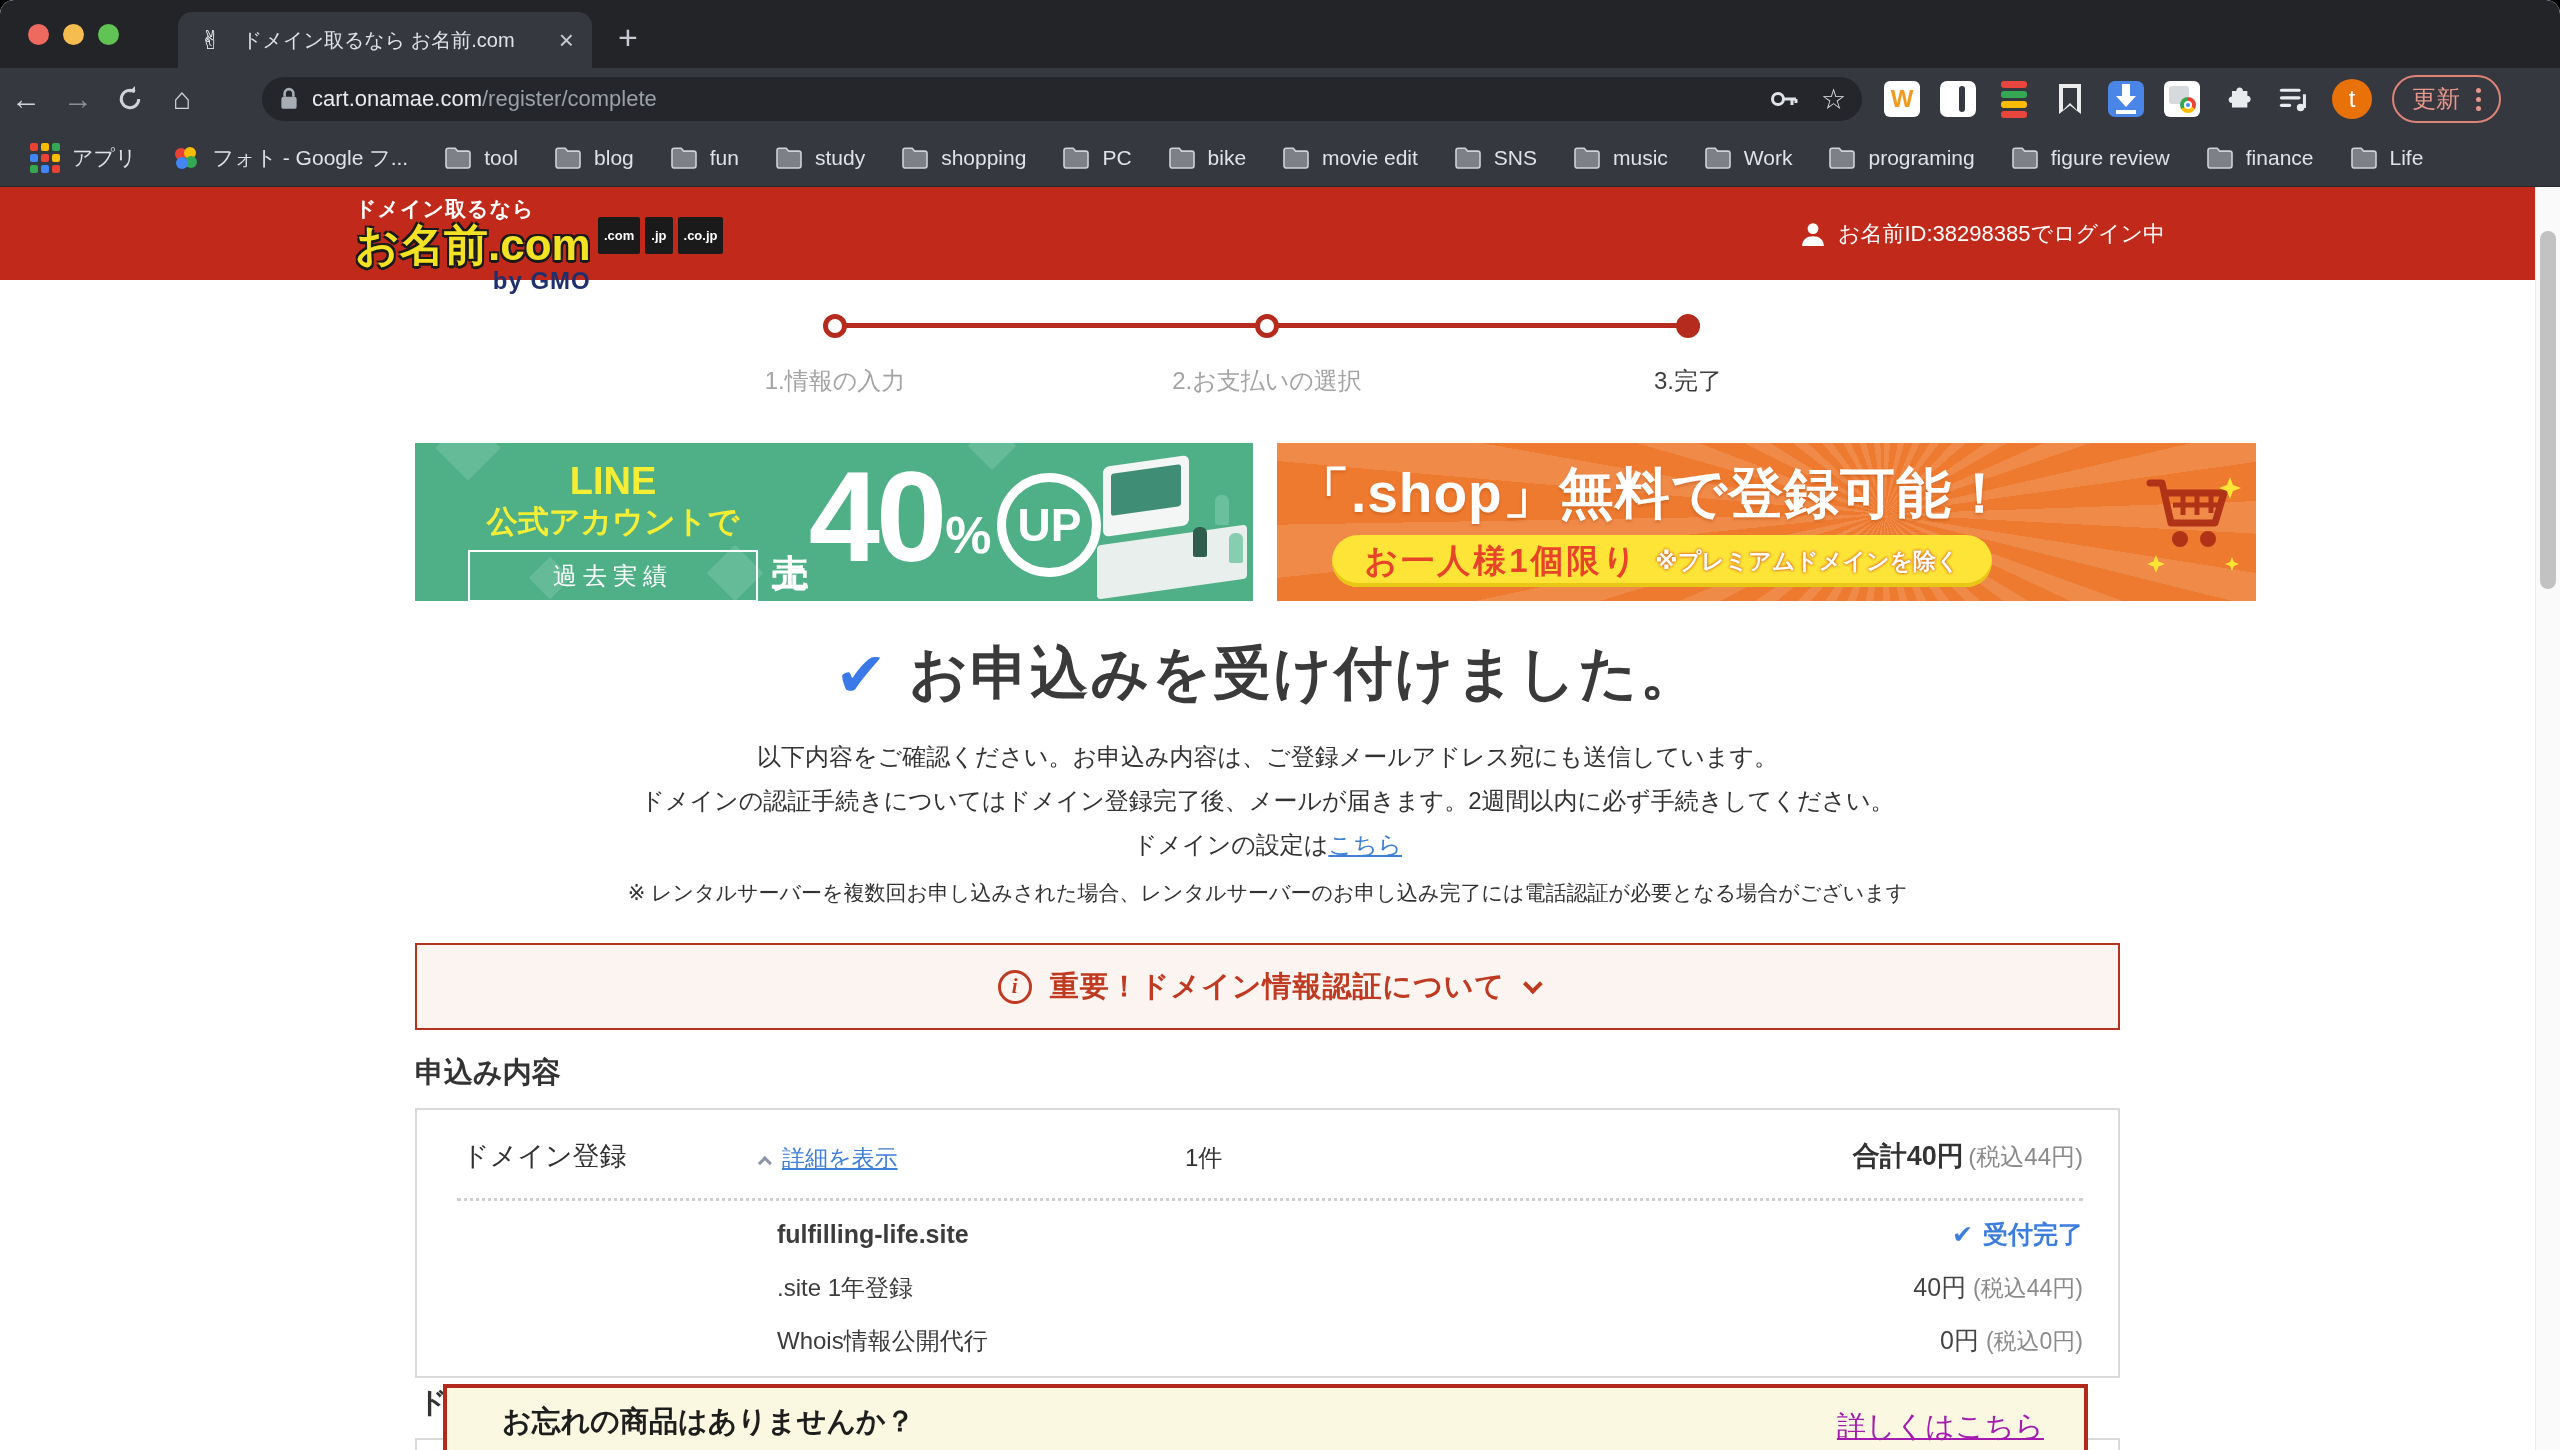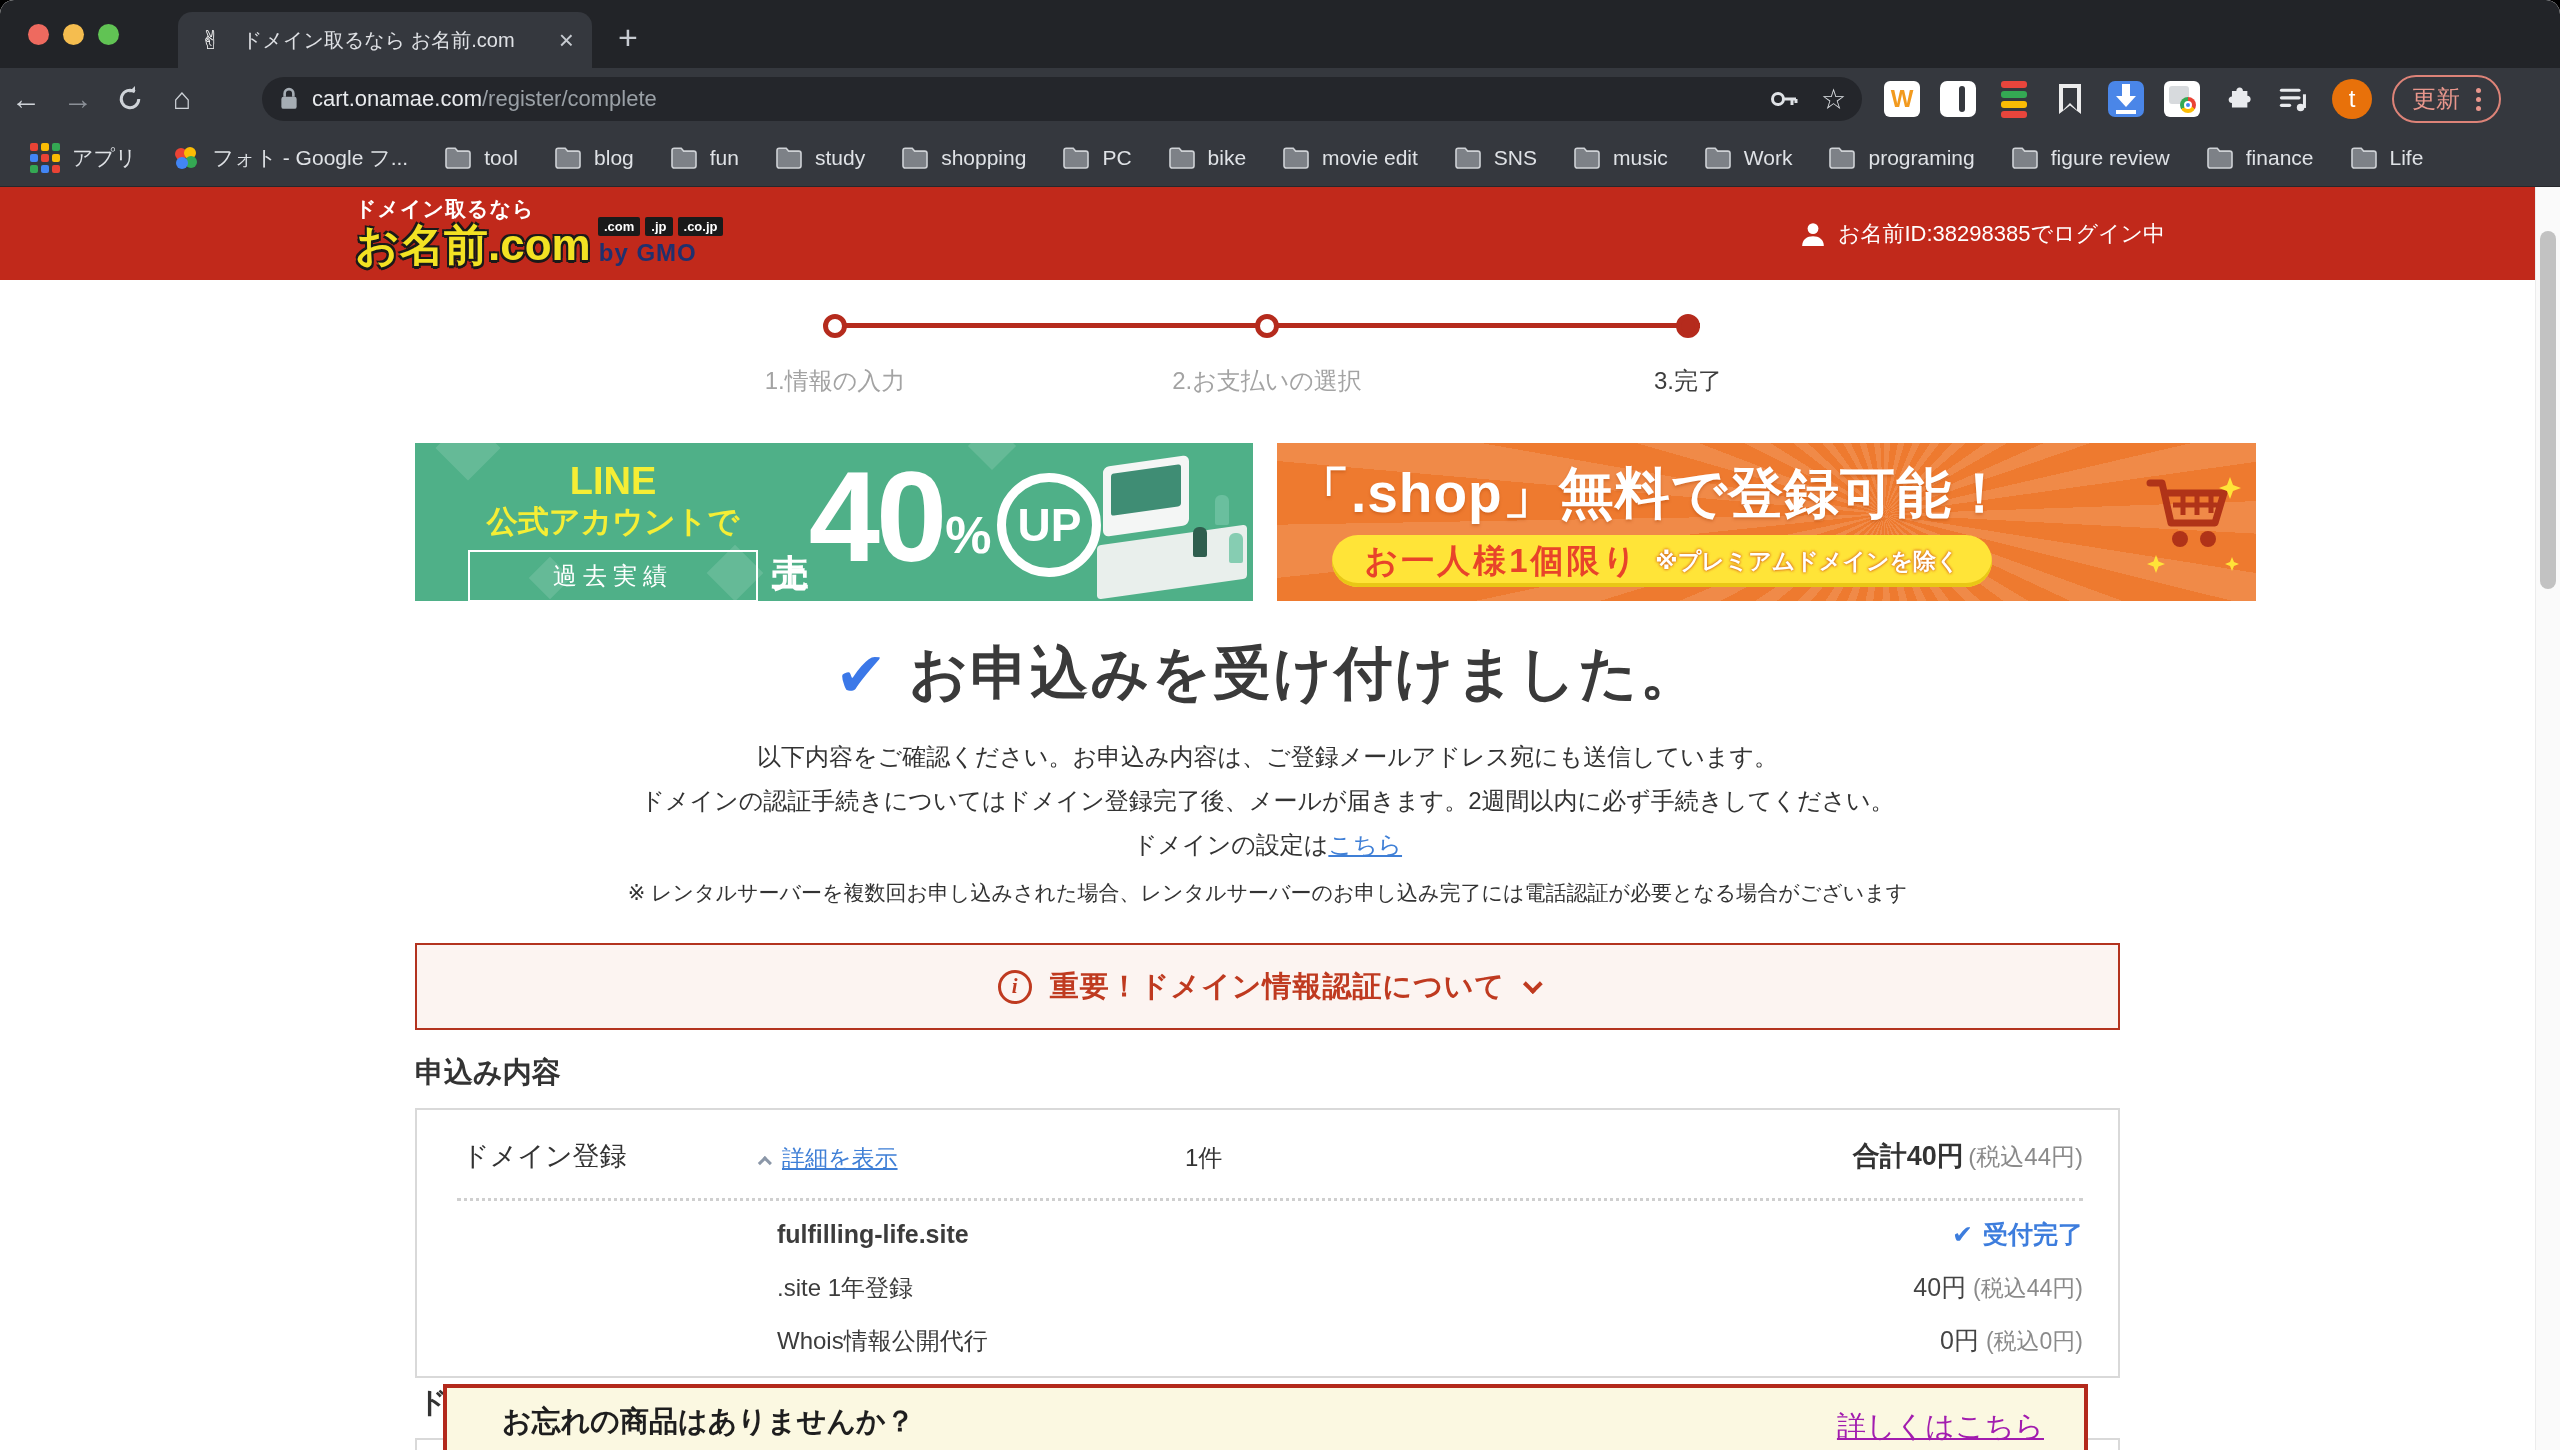--- a/index.html
+++ b/index.html
@@ -55,24 +55,24 @@
   .grid9 i { width:8px; height:8px; border-radius:2px; display:block; }
 
   
   .page { position:absolute; top:187px; left:0; width:2535px; height:1263px; background:#fff; overflow:hidden; }
   .scrollzone { position:absolute; top:187px; right:0; width:25px; height:1263px; background:#fafafa; border-left:1px solid #ececec; }
   .scroll-thumb { position:absolute; top:44px; left:4px; width:16px; height:358px; background:#c2c2c2; border-radius:9px; }
 
   .site-header { position:absolute; top:0; left:0; width:2535px; height:93px; background:#c1291b; }
   .logo { position:absolute; left:355px; top:8px; }
   .logo-tagline { color:#fff; font-size:21px; font-weight:bold; letter-spacing:1px; }
-  .logo-row { display:flex; align-items:flex-end; }
+  .logo-row { display:flex; align-items:flex-end;flex-direction:column; }
   .logo-main { color:#f3e223; font-size:44px; font-weight:bold; line-height:1; text-shadow:-2px -2px 0 #1a1a1a,2px -2px 0 #1a1a1a,-2px 2px 0 #1a1a1a,2px 2px 0 #1a1a1a,0 3px 0 #1a1a1a; }
   .logo-badges { display:flex; gap:5px; position:absolute; left:243px; top:22px; }
-  .logo-badges span { background:#1a1a1a; color:#fff; font-size:13px; font-weight:bold; padding:2px 6px; border-radius:2px; }
+  .logo-badges span { background:#1a1a1a; color:#fff; font-size:13px; font-weight:bold; padding:11px 6px; border-radius:2px; }
   .logo-by { color:#20306e; font-size:24px; font-weight:bold; margin-left:8px; letter-spacing:1px; }
   .login-status { position:absolute; right:370px; top:32px; display:flex; align-items:center; gap:12px; color:#fff; font-size:22px; }
 
   .progress { position:absolute; top:120px; left:835px; width:865px; height:90px; }
   .progress-line { position:absolute; top:16px; left:0; width:865px; height:5px; background:#b52b1d; }
   .pstep { position:absolute; top:7px; width:24px; height:24px; border-radius:50%; background:#fff; border:5px solid #b52b1d; }
   .pstep.filled { background:#b52b1d; }
   .plabel { position:absolute; top:58px; font-size:24px; color:#a3a3a3; white-space:nowrap; transform:translateX(-50%); }
   .plabel.current { color:#3d3d3d; }
 

